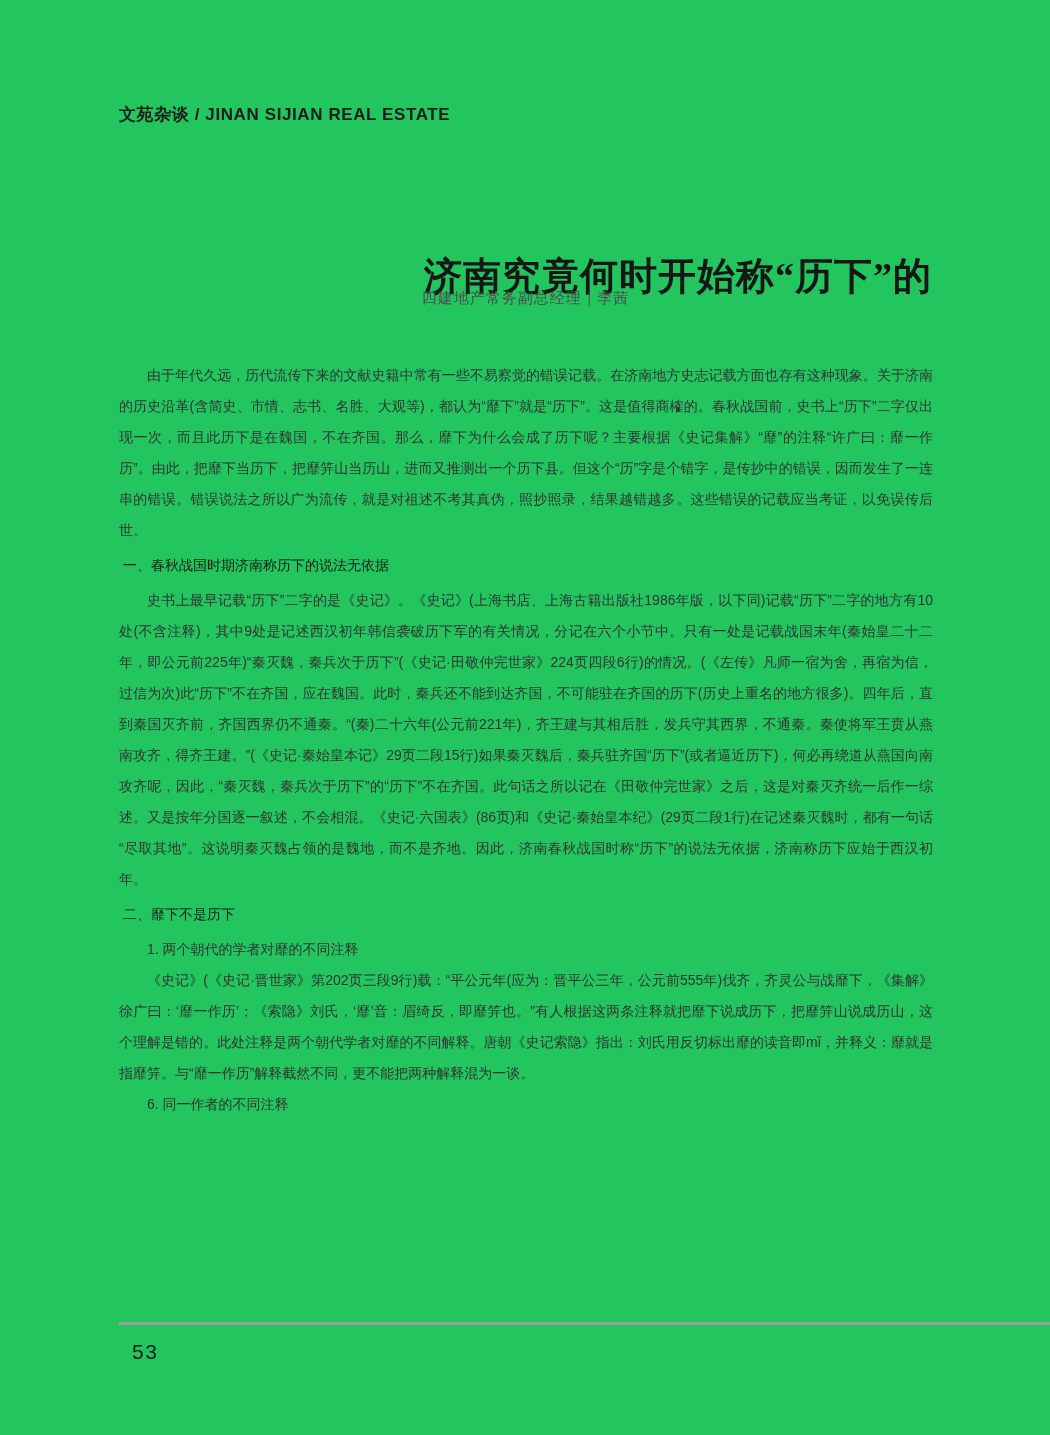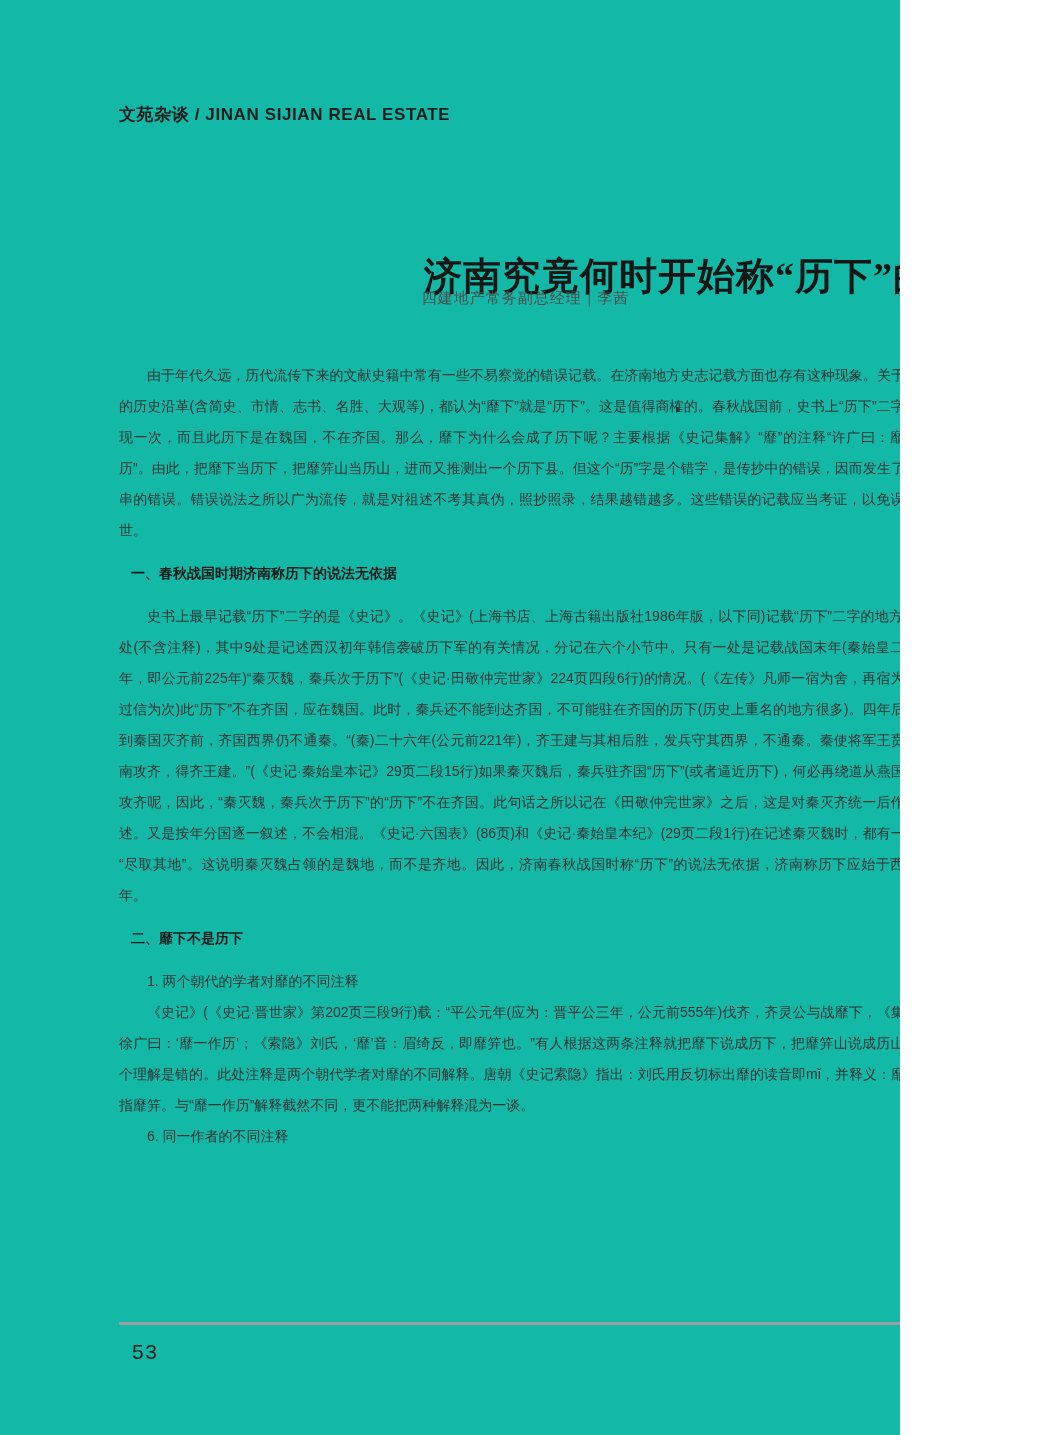--- a/index.html
+++ b/index.html
@@ -1,20 +1,20 @@
 <!DOCTYPE html>
 <html lang="zh"><head>
 <meta charset="utf-8">
 <style>
   html, body { margin: 0; padding: 0; background: #ffffff; }
   .page {
     position: relative;
-    width: 900px;
+    width: 1050px;
     height: 1435px;
-    background: #14b8a6;
+    background: #22c55e;
     overflow: hidden;
     font-family: "Liberation Sans", "DejaVu Sans", sans-serif;
   }
   .page-header {
     position: absolute;
     left: 119px;
     top: 103px;
     font-size: 17px;
     font-weight: bold;
     letter-spacing: 0.6px;
@@ -49,22 +49,22 @@
     top: 360px;
     width: 814px;
     font-size: 14px;
     line-height: 31px;
     color: #333333;
     text-align: justify;
     text-justify: inter-ideograph;
   }
   .para { margin: 0; text-indent: 2em; }
   .heading {
-    margin: 12px;
-    font-weight: bold;
+    margin: 4px;
+    font-weight: normal;
     color: #1a1a1a;
     text-indent: 0;
   }
   .subheading { margin: 0; text-indent: 2em; }
   .footer-rule {
     position: absolute;
     left: 119px;
     top: 1322px;
     width: 931px;
     height: 3px;

